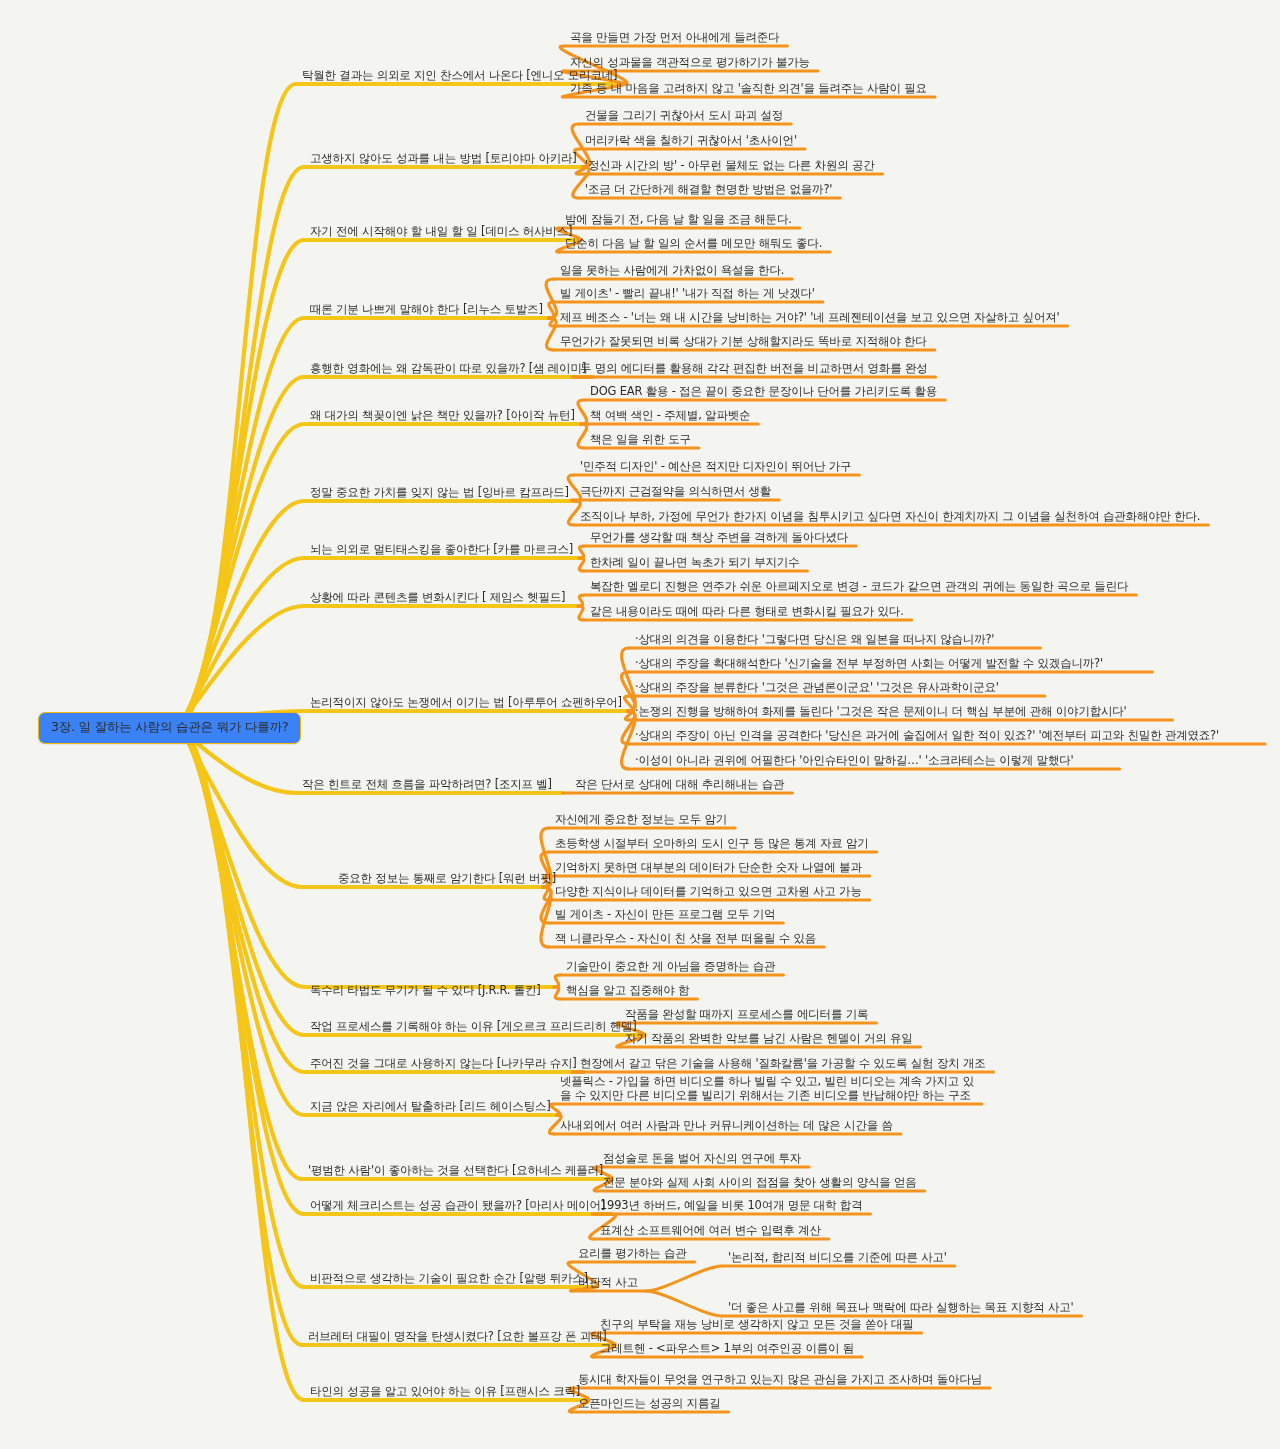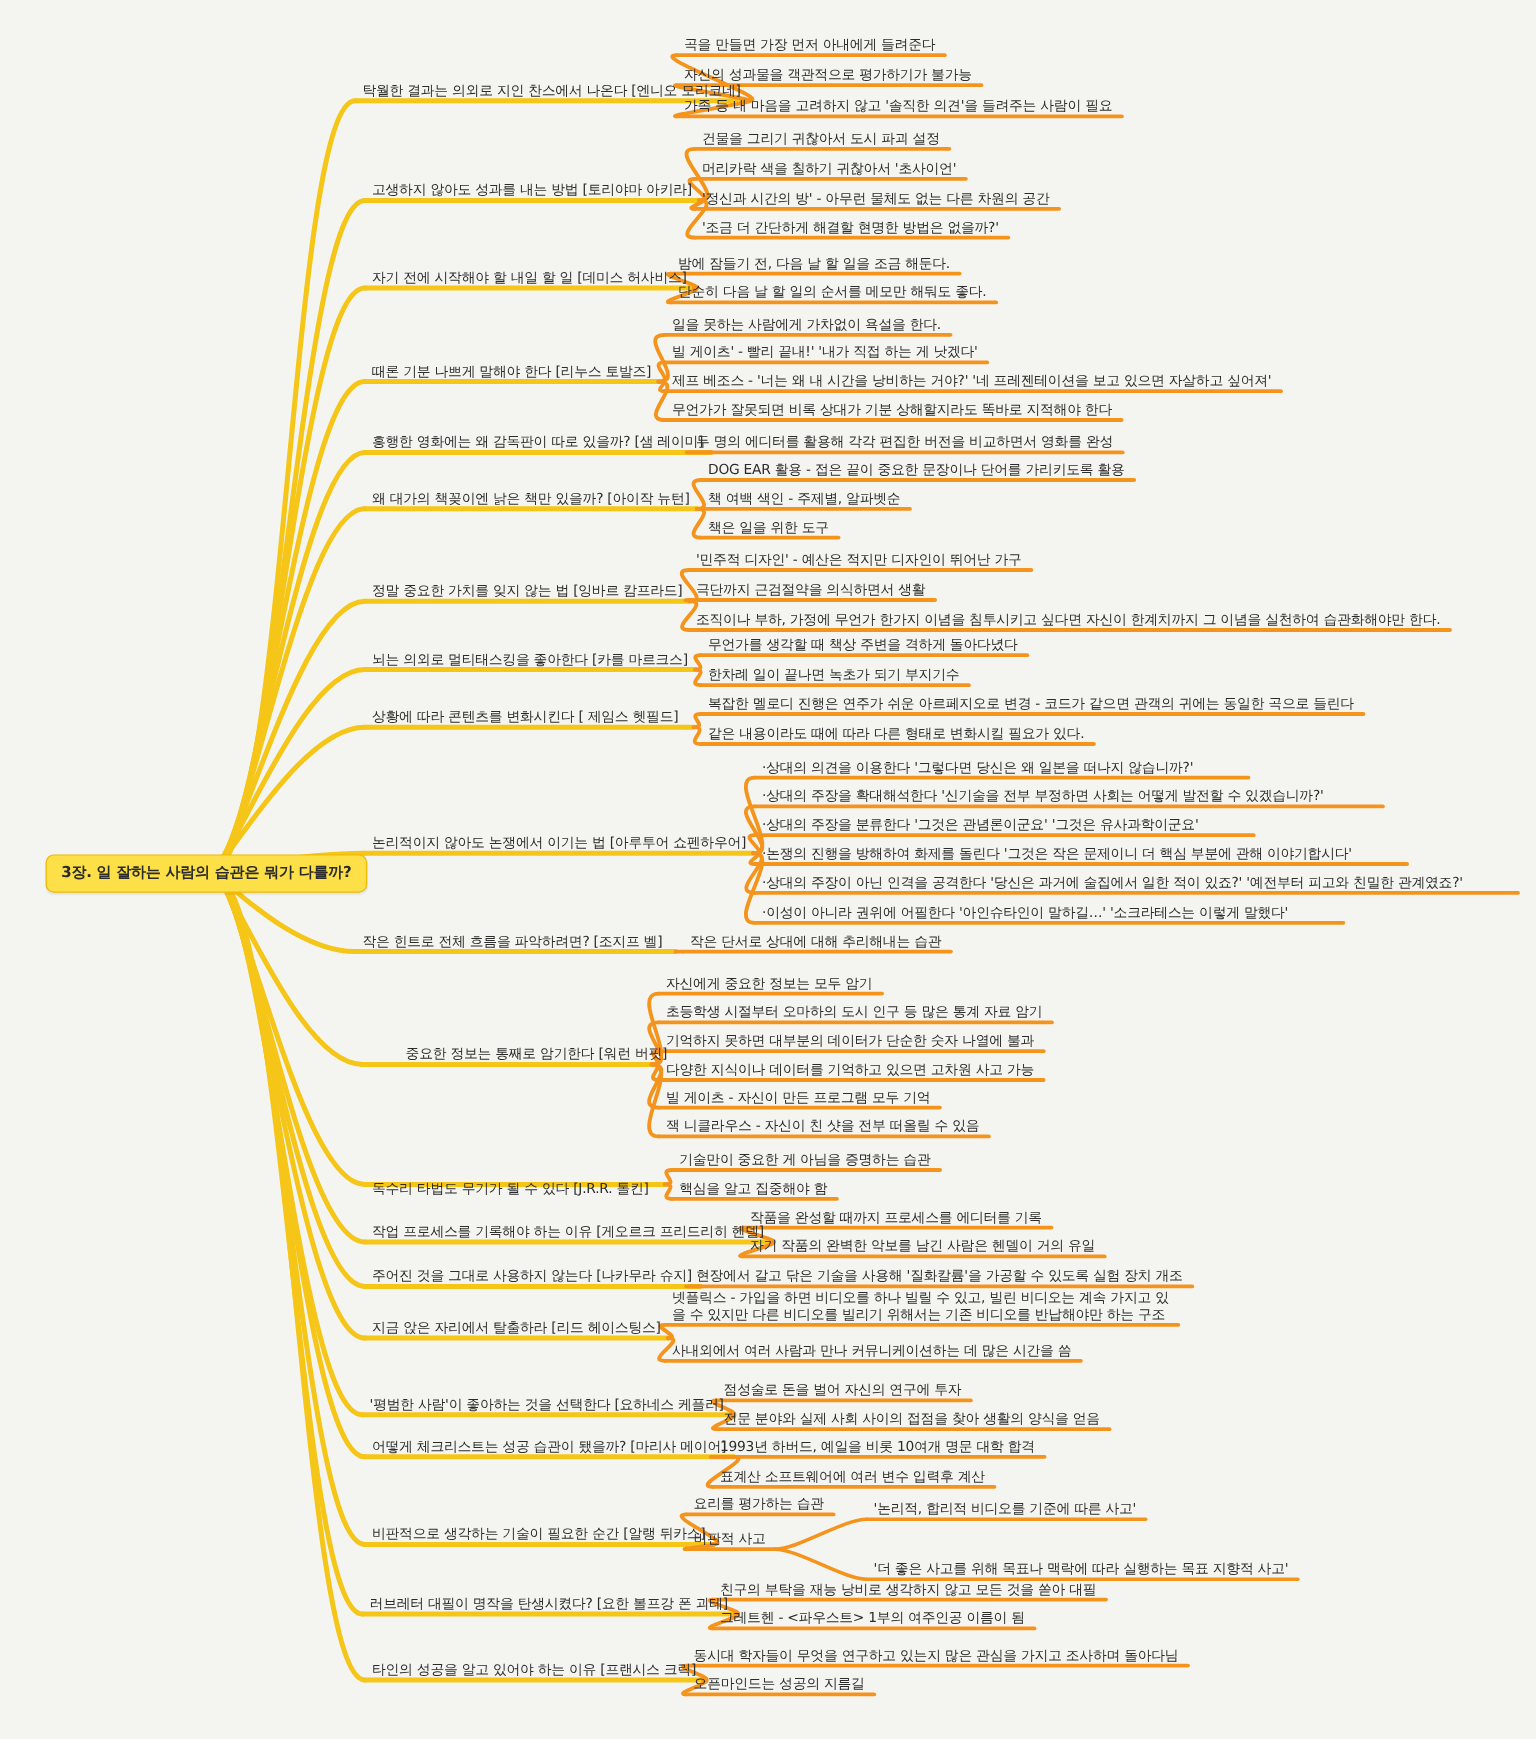--- a/index.html
+++ b/index.html
@@ -39,30 +39,29 @@
   }
   .node-label.lvl1 { font-size: 11.5px; }
   .node-label.lvl2 { font-size: 11.5px; }
   .node-label.lvl3 { font-size: 11.5px; }
   .node-label.two-line {
     white-space: pre-line;
     line-height: 14px;
   }
   .root-node {
     position: absolute;
-    background: #fde047;
+    background: #3b82f6;
     border: 1.6px solid #F2B705;
     border-radius: 7px;
     padding: 6px 12px 7px 12px;
     font-size: 12.5px;
     color: #2b2b2b;
     white-space: nowrap;
     box-shadow: 0 1px 1px rgba(0,0,0,0.06);
     letter-spacing: -0.2px;
-    font-weight: bold;
   }
 </style>
 </head>
 <body style="background: rgb(244, 245, 241);">
 
 <div id="mindmap">
   <svg id="edges" viewBox="0 0 1280 1449">
       <path d="M 175 726 C 239.2 726, 241 84, 296 84" fill="none" stroke="#F5C518" stroke-width="4.2" stroke-linecap="round" stroke-linejoin="round"></path>
       <path d="M 296 84 L 623.265625 84" fill="none" stroke="#F5C518" stroke-width="4.2" stroke-linecap="round" stroke-linejoin="round"></path>
       <path d="M 623.265625 84 L 623.265625 84" fill="none" stroke="#F5C518" stroke-width="4.2" stroke-linecap="round" stroke-linejoin="round"></path>

